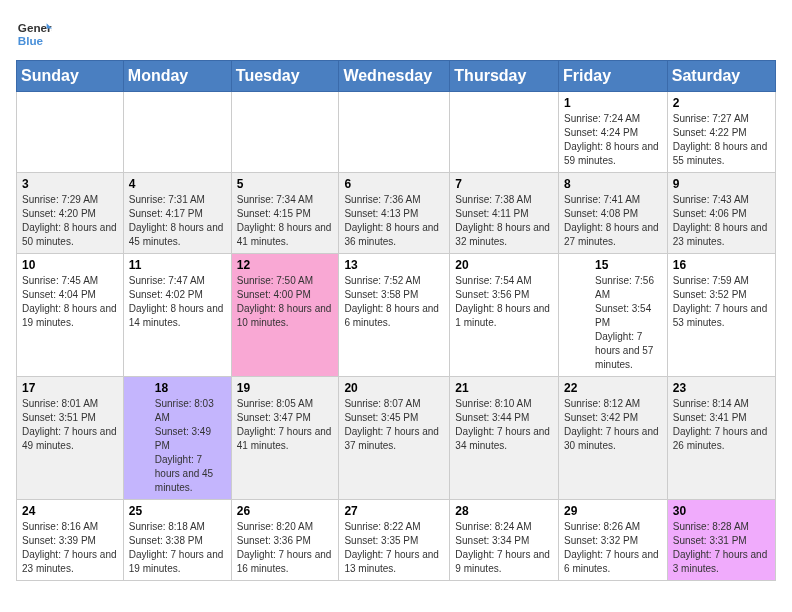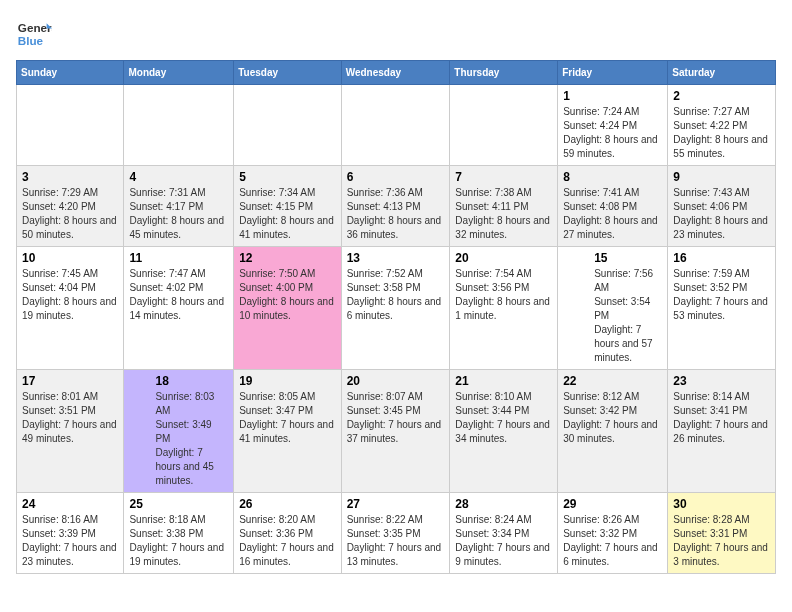--- a/index.html
+++ b/index.html
@@ -40,21 +40,21 @@
     .calendar {
       width: 100%;
       border-collapse: collapse;
       font-size: 10.5px;
     }
     .calendar th {
       background-color: #4a7fc1;
       color: #fff;
       padding: 6px 4px;
       text-align: left;
-      font-size: 10px;
+      font-size: 16px;
       font-weight: bold;
       border: 1px solid #3a6aaa;
     }
     .calendar td {
       border: 1px solid #ccc;
       vertical-align: top;
       padding: 4px 5px;
       width: 113px;
       min-height: 80px;
       background: #fff;
@@ -291,21 +291,21 @@
           <div class="day-info" style="white-space: pre-line;">Sunrise: 8:24 AM
 Sunset: 3:34 PM
 Daylight: 7 hours and 9 minutes.</div>
         </td>
         <td style="background: rgb(255, 255, 255);">
           <span class="day-number">29</span>
           <div class="day-info" style="white-space: pre-line;">Sunrise: 8:26 AM
 Sunset: 3:32 PM
 Daylight: 7 hours and 6 minutes.</div>
         </td>
-        <td style="background: #fef9c3;">
+        <td style="background: #f0abfc;">
           <span class="day-number">30</span>
           <div class="day-info" style="white-space: pre-line;">Sunrise: 8:28 AM
 Sunset: 3:31 PM
 Daylight: 7 hours and 3 minutes.</div>
         </td>
       </tr>
     </tbody>
 </table>
 
 </body></html>

